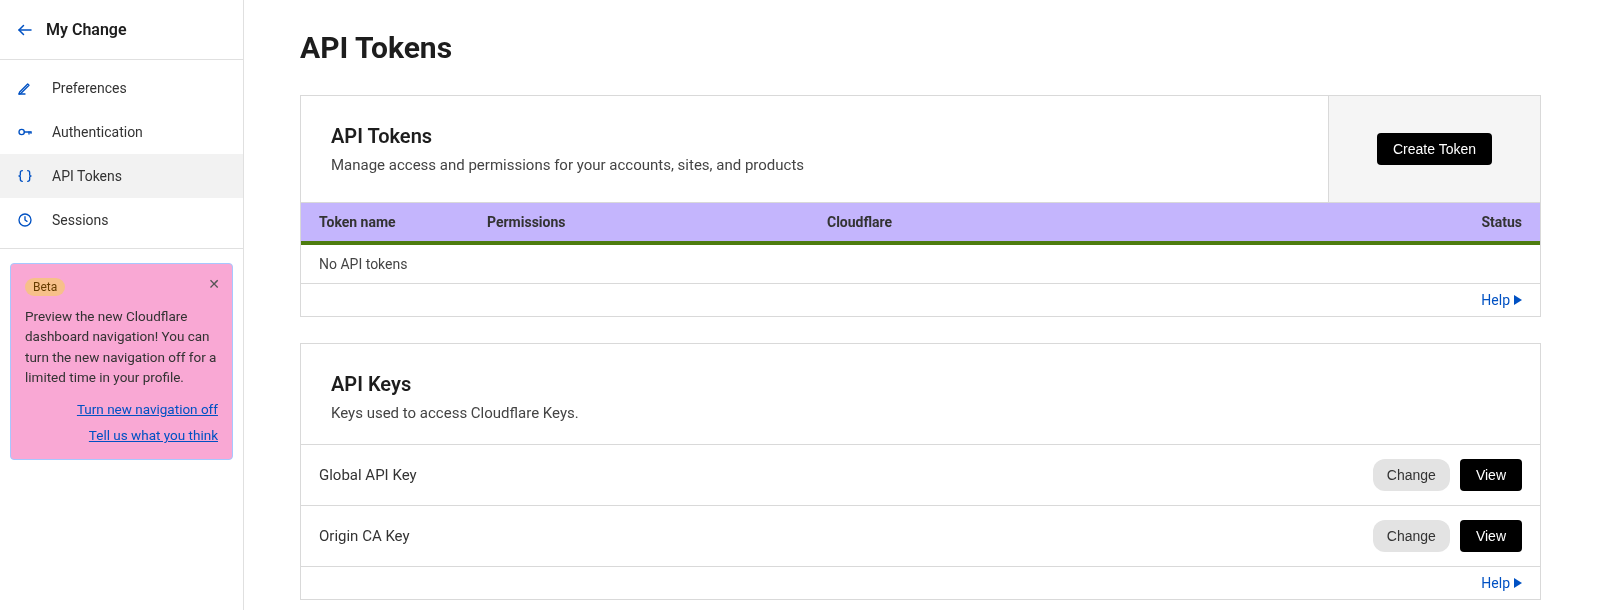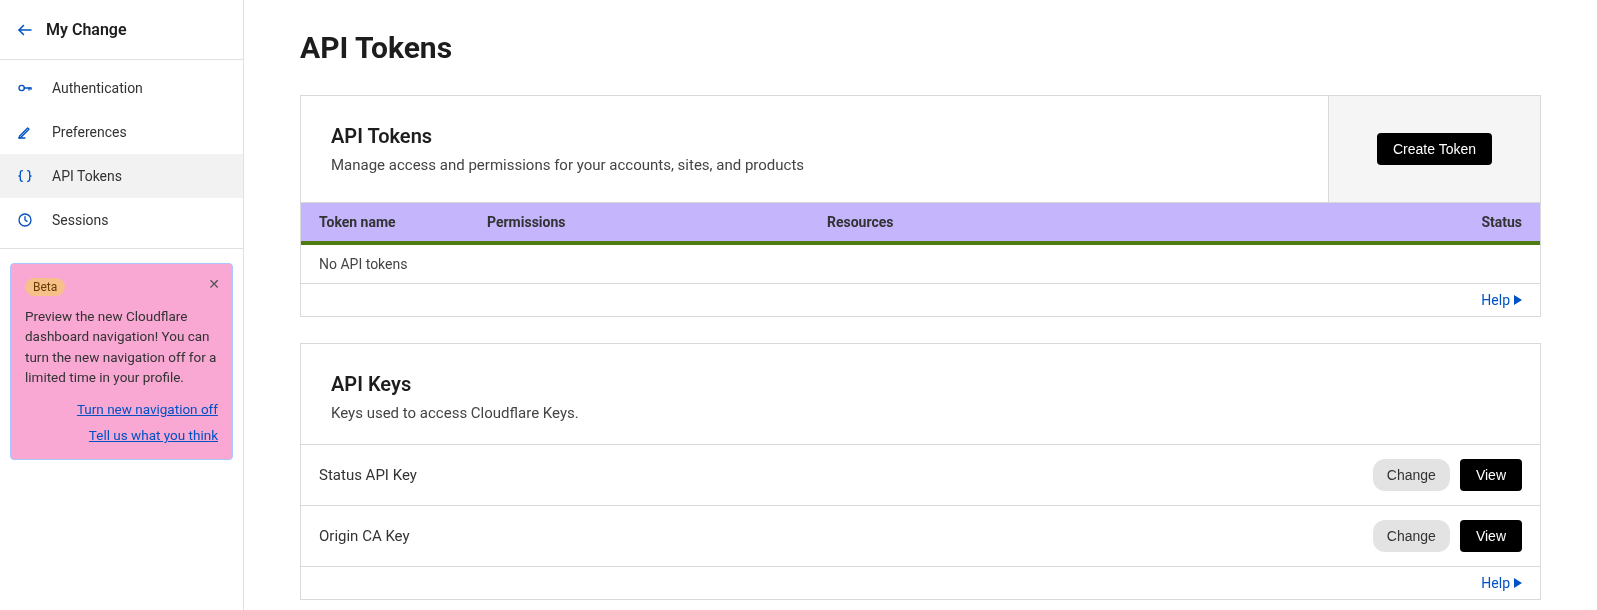--- a/index.html
+++ b/index.html
@@ -176,36 +176,36 @@
             <line x1="20" y1="12" x2="4" y2="12"></line>
             <polyline points="10 18 4 12 10 6"></polyline>
           </svg>
       </span>
       <span class="title">My Change</span>
     </div>
     <nav class="nav">
       <div class="nav-item">
         <span class="ico">
           <svg width="16" height="16" viewBox="0 0 24 24" fill="none" stroke="#0051c3" stroke-width="2" stroke-linecap="round" stroke-linejoin="round">
+              <path d="M3 21l3-1 12-12-2-2L4 18l-1 3z"></path>
+              <line x1="3" y1="21" x2="12" y2="21"></line>
+            </svg>
+        </span>
+        <span>Preferences</span>
+      </div>
+      <div class="nav-item">
+        <span class="ico">
+          <svg width="16" height="16" viewBox="0 0 24 24" fill="none" stroke="#0051c3" stroke-width="2" stroke-linecap="round" stroke-linejoin="round">
               <circle cx="7" cy="12" r="4"></circle>
               <line x1="11" y1="12" x2="21" y2="12"></line>
               <line x1="18" y1="12" x2="18" y2="15"></line>
               <line x1="21" y1="12" x2="21" y2="14"></line>
             </svg>
         </span>
         <span>Authentication</span>
-      </div>
-      <div class="nav-item">
-        <span class="ico">
-          <svg width="16" height="16" viewBox="0 0 24 24" fill="none" stroke="#0051c3" stroke-width="2" stroke-linecap="round" stroke-linejoin="round">
-              <path d="M3 21l3-1 12-12-2-2L4 18l-1 3z"></path>
-              <line x1="3" y1="21" x2="12" y2="21"></line>
-            </svg>
-        </span>
-        <span>Preferences</span>
       </div>
       <div class="nav-item active">
         <span class="ico">
           <svg width="16" height="16" viewBox="0 0 24 24" fill="none" stroke="#0051c3" stroke-width="2" stroke-linecap="round" stroke-linejoin="round">
               <path d="M8 4c-2 0-3 1-3 3v3c0 1-1 2-2 2 1 0 2 1 2 2v3c0 2 1 3 3 3"></path>
               <path d="M16 4c2 0 3 1 3 3v3c0 1 1 2 2 2-1 0-2 1-2 2v3c0 2-1 3-3 3"></path>
             </svg>
         </span>
         <span>API Tokens</span>
       </div>
@@ -240,21 +240,21 @@
           <div class="panel-title">API Tokens</div>
           <div class="panel-desc">Manage access and permissions for your accounts, sites, and products</div>
         </div>
         <div class="panel-header-right">
           <button class="btn-primary">Create Token</button>
         </div>
       </div>
       <div class="table-head">
         <div class="col-name">Token name</div>
         <div class="col-perm">Permissions</div>
-        <div class="col-res">Resources</div>
+        <div class="col-res">Cloudflare</div>
         <div class="col-status">Status</div>
       </div>
       <div class="table-row">No API tokens</div>
       <div class="help-row">
         <span class="help-link">
           <span>Help</span>
           <span>
             <svg width="8" height="10" viewBox="0 0 8 10" fill="#0051c3">
                 <polygon points="0,0 8,5 0,10"></polygon>
               </svg>
@@ -262,21 +262,21 @@
         </span>
       </div>
     </section>
 
     <section class="panel">
       <div style="padding:28px 30px 22px 30px;">
         <div class="panel-title">API Keys</div>
         <div class="panel-desc">Keys used to access Cloudflare Keys.</div>
       </div>
       <div class="key-row">
-        <div class="key-name">Status API Key</div>
+        <div class="key-name">Global API Key</div>
         <div class="key-actions">
           <button class="btn-secondary">Change</button>
           <button class="btn-primary">View</button>
         </div>
       </div>
       <div class="key-row">
         <div class="key-name">Origin CA Key</div>
         <div class="key-actions">
           <button class="btn-secondary">Change</button>
           <button class="btn-primary">View</button>

